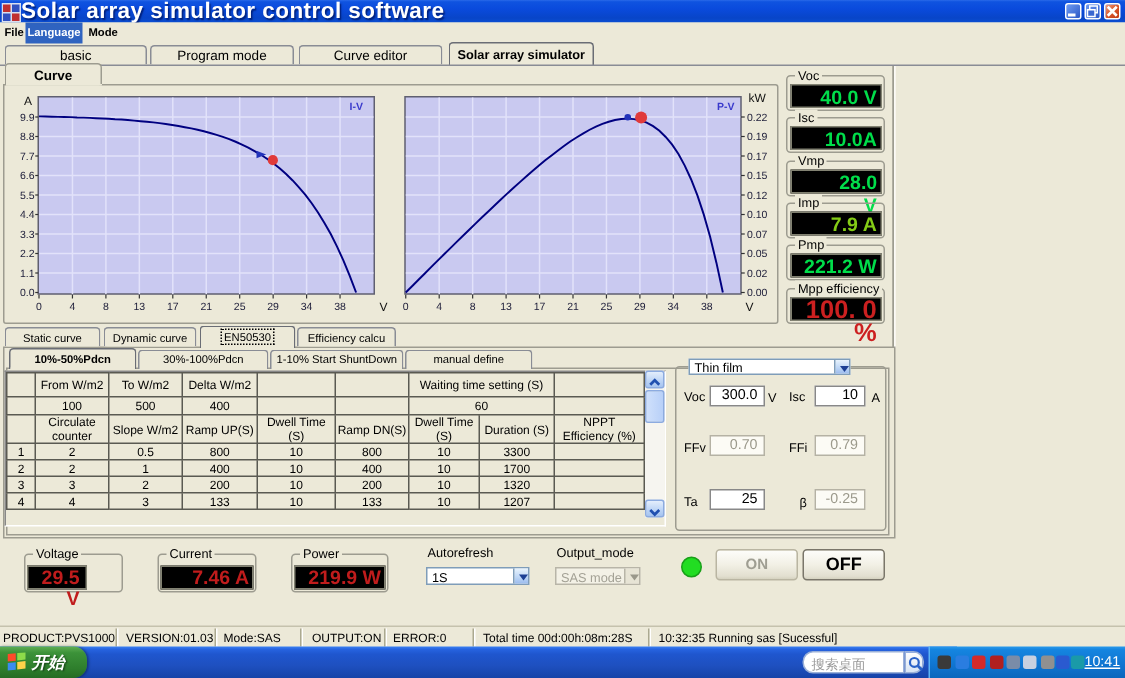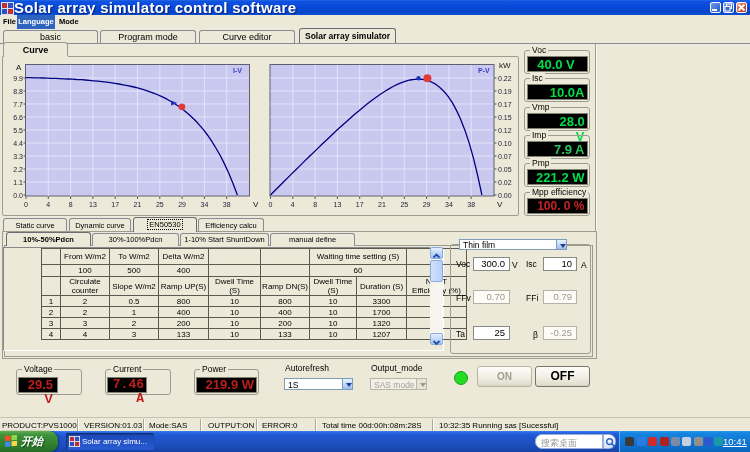--- a/index.html
+++ b/index.html
@@ -29,21 +29,21 @@
 .lbl{position:absolute;font-size:8.5px;color:#000;white-space:nowrap;}
 .combo{position:absolute;background:#fff;border:1px solid #7f9db9;font-size:8.5px;color:#000;}
 .combo .ct{position:absolute;left:3px;top:0;line-height:11px;}
 .cbtn{position:absolute;right:0;top:0;bottom:0;width:10px;background:linear-gradient(#e8f3fd,#bcd5f5 60%,#9cbcee);border-left:1px solid #7f9db9;}
 .cbtn:after{content:"";position:absolute;left:2.5px;top:4px;border:3px solid transparent;border-top:4px solid #1c3f94;}
 .combo.dis{border-color:#b8b5a8;background:#f3f1e6;}
 .combo.dis .ct{color:#a3a195;}
 .combo.dis .cbtn{background:#e7e4d5;border-left-color:#b8b5a8;}
 .combo.dis .cbtn:after{border-top-color:#9a988b;}
 
-#entbl{border-collapse:collapse;table-layout:fixed;font-size:8px;margin-left:37px;}
+#entbl{border-collapse:collapse;table-layout:fixed;font-size:8px;}
 #entbl td{border:1px solid #5a5a52;text-align:center;padding:0;line-height:9px;color:#000;overflow:hidden;white-space:nowrap;}
 .sbtn{width:13px;height:12px;background:linear-gradient(#e4eefc,#bcd4f6 60%,#a6c4f0);border:1px solid #8cabe0;border-radius:2px;}
 .xpbtn{border:1px solid #7a766a;border-radius:3px;background:linear-gradient(#fdfdfa,#f2f0e5 50%,#e2dfd0 90%,#d5d2c0);text-align:center;line-height:17px;font-size:10px;font-weight:bold;}
 .sp{position:absolute;top:3px;color:#000;white-space:nowrap;}
 .sep{position:absolute;top:1px;width:1px;height:12px;background:#aba990;box-shadow:1px 0 0 #fff;}
 </style></head>
 <body>
 <div id="win">
 <div class="abs" id="titlebar"></div>
 <svg class="abs" id="title-ico" style="left:1px;top:2px" width="11" height="11" viewBox="0 0 13 13">
@@ -215,41 +215,41 @@
         <line x1="426.6" y1="196.5" x2="426.6" y2="199" stroke="#333" stroke-width="0.8"></line>
 <text x="448.9" y="206.5" font-size="7" fill="#1c1c38" text-anchor="middle">34</text>
         <line x1="448.9" y1="196.5" x2="448.9" y2="199" stroke="#333" stroke-width="0.8"></line>
 <text x="471.2" y="206.5" font-size="7" fill="#1c1c38" text-anchor="middle">38</text>
         <line x1="471.2" y1="196.5" x2="471.2" y2="199" stroke="#333" stroke-width="0.8"></line>
 </g>
 </svg>
 
 <div class="gbox" style="left:524px;top:50px;width:66px;height:24px;">
  <div class="glabel">Voc</div>
- <div class="lcd" style="left:1.5px;top:5px;width:61px;height:16px;font-size:13px;line-height:15px;padding-right:2px;color:#00dd4a;text-align:center;">40.0 V</div>
+ <div class="lcd" style="left:1.5px;top:5px;width:61px;height:16px;font-size:13px;line-height:15px;padding-right:2px;color:#00dd4a;">40.0 V</div>
 </div>
 <div class="gbox" style="left:524px;top:78.3px;width:66px;height:24px;">
  <div class="glabel">Isc</div>
  <div class="lcd" style="left:1.5px;top:5px;width:61px;height:16px;font-size:13px;line-height:15px;padding-right:2px;color:#00dd4a;">10.0A</div>
 </div>
 <div class="gbox" style="left:524px;top:106.6px;width:66px;height:24px;">
  <div class="glabel">Vmp</div>
  <div class="lcd" style="left:1.5px;top:5px;width:61px;height:16px;font-size:13px;line-height:15px;padding-right:2px;color:#00dd4a;padding-left:32px;">28.0 V</div>
 </div>
 <div class="gbox" style="left:524px;top:134.9px;width:66px;height:24px;">
  <div class="glabel">Imp</div>
- <div class="lcd" style="left:1.5px;top:5px;width:61px;height:16px;font-size:13px;line-height:15px;padding-right:2px;color:#22c55e;">7.9 A</div>
+ <div class="lcd" style="left:1.5px;top:5px;width:61px;height:16px;font-size:13px;line-height:15px;padding-right:2px;color:#84cc16;">7.9 A</div>
 </div>
 <div class="gbox" style="left:524px;top:163.2px;width:66px;height:24px;">
  <div class="glabel">Pmp</div>
  <div class="lcd" style="left:1.5px;top:5px;width:61px;height:16px;font-size:13px;line-height:15px;padding-right:2px;color:#00dd4a;">221.2 W</div>
 </div>
 <div class="gbox" style="left:524px;top:191.5px;width:66px;height:24px;">
  <div class="glabel">Mpp efficiency</div>
- <div class="lcd" style="left:1.5px;top:5px;width:61px;height:16px;font-size:12px;line-height:15px;padding-right:2px;color:#cc2020;">100. 0 %</div>
+ <div class="lcd" style="left:1.5px;top:5px;width:61px;height:16px;font-size:17px;line-height:15px;padding-right:2px;color:#cc2020;">100. 0 %</div>
 </div>
 
 <div class="abs" style="left:595px;top:44px;width:1px;height:188px;background:#9d9c90;box-shadow:1px 0 0 #fbfaf5;"></div>
 
 <div class="abs" style="left:595px;top:44px;width:1px;height:188px;background:#9d9c90;box-shadow:1px 0 0 #fbfaf5;"></div>
 
 <div class="abs" style="left:2px;top:231px;width:595px;height:128px;border:1px solid #9d9c90;"></div>
 <div class="tab" style="left:3px;top:218px;width:64px;height:13px;line-height:13px;font-size:7.5px;">Static curve</div>
 <div class="tab" style="left:69px;top:218px;width:62px;height:13px;line-height:13px;font-size:7.5px;">Dynamic curve</div>
 <div class="tab" style="left:133px;top:217px;width:64px;height:15px;line-height:14px;font-size:7.5px;border-color:#6a6d75;"><span style="outline:1px dotted #000;padding:0 1px;">EN50530</span></div>
@@ -385,21 +385,21 @@
 <div class="lbl" style="left:533px;top:330px;">β</div>
 <div class="tbx dis" style="left:543px;top:326px;width:34px;height:14px;">-0.25</div>
 
 <div class="gbox" style="left:16px;top:369px;width:66px;height:26px;">
       <div class="glabel">Voltage</div>
     </div>
 <div class="lcd" style="left:18px;top:377px;width:40px;height:16px;font-size:13px;line-height:14px;padding-right:4px;color:#c01c1c;">29.5 V</div>
 <div class="gbox" style="left:105px;top:369px;width:66px;height:26px;">
       <div class="glabel">Current</div>
     </div>
-<div class="lcd" style="left:107px;top:377px;width:40px;height:16px;font-size:13px;line-height:14px;padding-right:2px;color:#c01c1c;font-family:Liberation Mono, monospace;">7.46 A</div>
+<div class="lcd" style="left:107px;top:377px;width:62px;height:16px;font-size:13px;line-height:14px;padding-right:2px;color:#c01c1c;">7.46 A</div>
 <div class="gbox" style="left:194px;top:369px;width:65px;height:26px;">
       <div class="glabel">Power</div>
     </div>
 <div class="lcd" style="left:196px;top:377px;width:61px;height:16px;font-size:13px;line-height:14px;padding-right:2px;color:#c01c1c;">219.9 W</div>
 <div class="lbl" style="left:285px;top:363px;">Autorefresh</div>
 <div class="combo" style="left:284px;top:378px;width:69px;height:12px;">
       <span class="ct" style="line-height:12px;">1S</span>
       <span class="cbtn"></span>
     </div>
 <div class="lbl" style="left:371px;top:363px;">Output_mode</div>
@@ -431,30 +431,20 @@
  <div class="abs" style="left:0;top:0;width:58px;height:21px;background:linear-gradient(#5fae53 0%,#3c9239 20%,#2e7e2c 70%,#256c24 100%);border-radius:0 9px 9px 0;box-shadow:1px 0 2px rgba(0,0,0,.4);">
    <svg class="abs" style="left:5px;top:4px;" width="13" height="13" viewBox="0 0 13 13">
           <g transform="skewY(-6)">
             <rect x="0" y="1" width="5.5" height="5" fill="#ff4a2a"></rect>
             <rect x="6.5" y="1" width="5.5" height="5" fill="#8ddb4a"></rect>
             <rect x="0" y="7" width="5.5" height="5" fill="#3a8cf0"></rect>
             <rect x="6.5" y="7" width="5.5" height="5" fill="#ffd24a"></rect>
           </g>
         </svg>
    <span class="abs" style="left:21px;top:3px;color:#fff;font-size:11px;font-weight:bold;font-style:italic;text-shadow:1px 1px 1px #1a4a1a;">开始</span>
- </div>
- <div class="abs" style="left:66px;top:2px;width:88px;height:17px;background:linear-gradient(#1a46b4,#2a5cd4);border-radius:2px;box-shadow:inset 1px 1px 2px rgba(0,0,0,.5);">
-   <svg class="abs" style="left:3px;top:3px;" width="11" height="11" viewBox="0 0 13 13">
-          <rect x="0" y="0" width="13" height="13" fill="#e8eef8"></rect>
-          <rect x="1" y="1" width="5" height="5" fill="#c03030"></rect>
-          <rect x="7" y="1" width="5" height="5" fill="#3050c0"></rect>
-          <rect x="1" y="7" width="5" height="5" fill="#3050c0"></rect>
-          <rect x="7" y="7" width="5" height="5" fill="#c03030"></rect>
-        </svg>
-   <span class="abs" style="left:16px;top:3.5px;color:#fff;font-size:8px;white-space:nowrap;">Solar array simu...</span>
  </div>
  <div class="abs" style="left:535px;top:3px;width:68px;height:15px;background:#fff;border-radius:7px 0 0 7px;border:1px solid #9ab0d8;">
    <span class="abs" style="left:5px;top:2px;font-size:9px;color:#999;">搜索桌面</span>
  </div>
  <div class="abs" style="left:603px;top:3px;width:13px;height:15px;background:linear-gradient(#fdfdfd,#d8e4f4);border-radius:0 7px 7px 0;border:1px solid #9ab0d8;">
    <svg class="abs" style="left:1px;top:2px;" width="11" height="11" viewBox="0 0 12 12">
           <circle cx="5" cy="5" r="3.2" fill="none" stroke="#2a62c8" stroke-width="1.6"></circle>
           <line x1="7.5" y1="7.5" x2="10.5" y2="10.5" stroke="#2a62c8" stroke-width="2"></line>
         </svg>
  </div>

